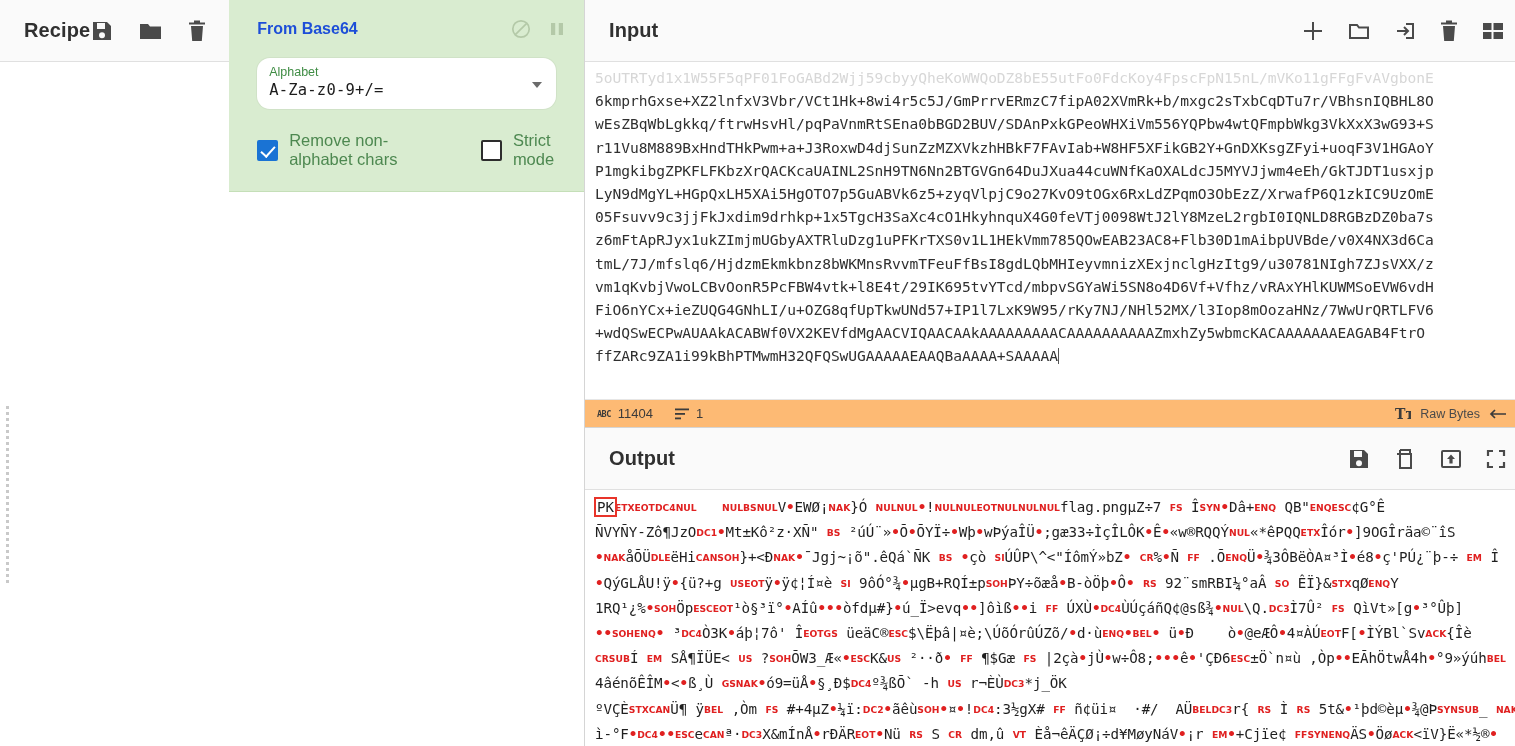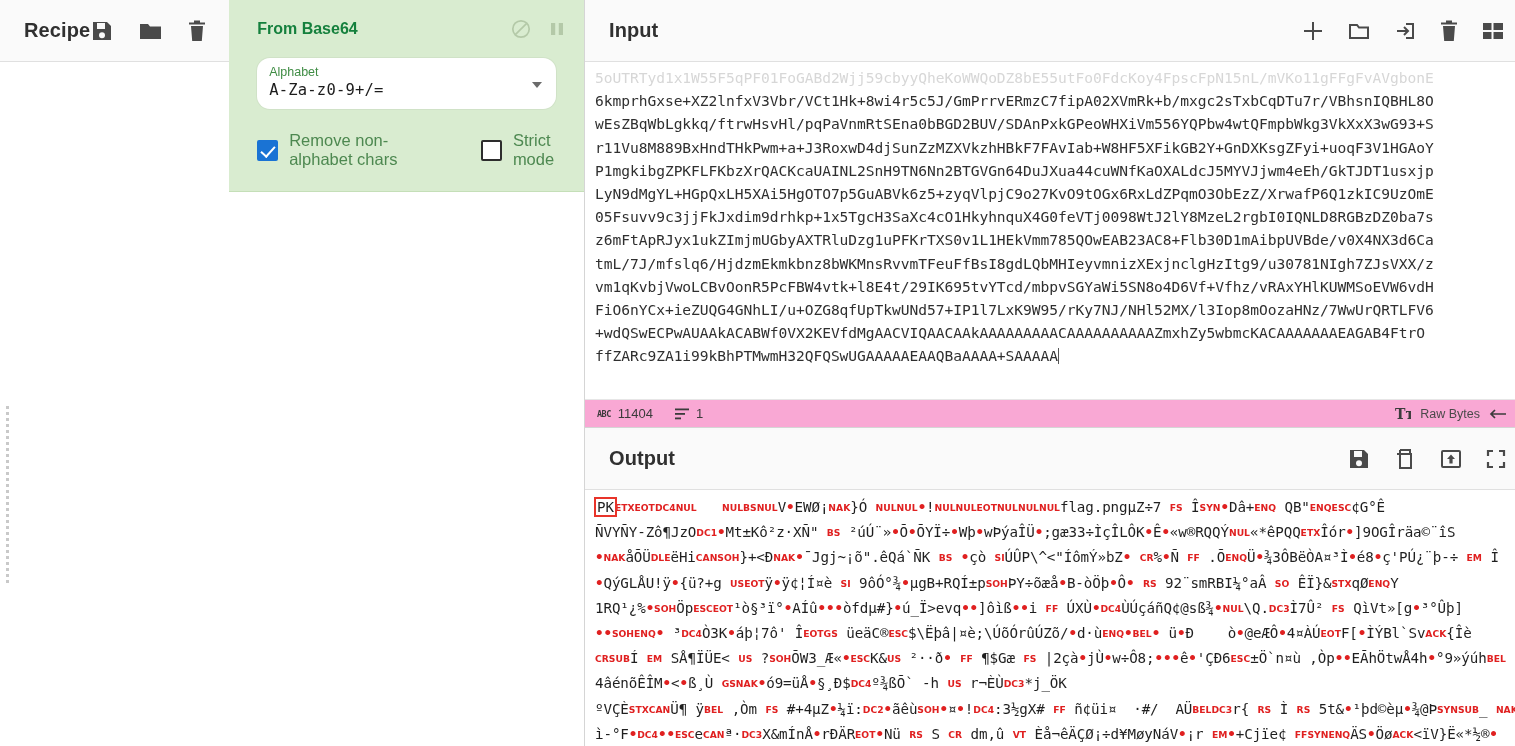--- a/index.html
+++ b/index.html
@@ -43,21 +43,21 @@
     border-bottom: 1px solid #c5dfb8;
     padding: 14px 0 22px 0;
   }
   .op-title-row {
     display: flex; align-items: center;
     padding: 0 18px 0 28px;
     height: 30px;
   }
   .op-title {
     flex: 1;
-    font-size: 16px; font-weight: bold; color: #15803d;
+    font-size: 16px; font-weight: bold; color: #1d4ed8;
   }
   .op-icons { display: flex; align-items: center; gap: 16px; }
   .op-icon { line-height: 0; cursor: pointer; }
 
   .arg-field {
     margin: 14px 28px 0 28px;
     background: #fff;
     border: none;
     border-radius: 13px;
     padding: 7px 12px 8px 12px;
@@ -151,21 +151,21 @@
     display: inline-block;
     width: 1px; height: 16px;
     background: #555;
     vertical-align: -3px;
   }
 
   .status-bar {
     height: 28px; min-height: 28px;
     display: flex; align-items: center;
     padding: 0 8px 0 12px;
-    background: #f9a8d4;
+    background: #fdba74;
     border-top: 1px solid #e6e6e6;
     font-size: 12.5px;
     color: #4a4a4a;
     font-family: "Liberation Sans", sans-serif;
   }
   .sb-item { display: flex; align-items: center; gap: 7px; margin-right: 22px; }
   .sb-spacer { flex: 1; }
   .sb-glyph {
     font-family: "DejaVu Sans Mono", monospace;
     font-size: 8.5px; font-weight: bold; color: #3b3b3b;

